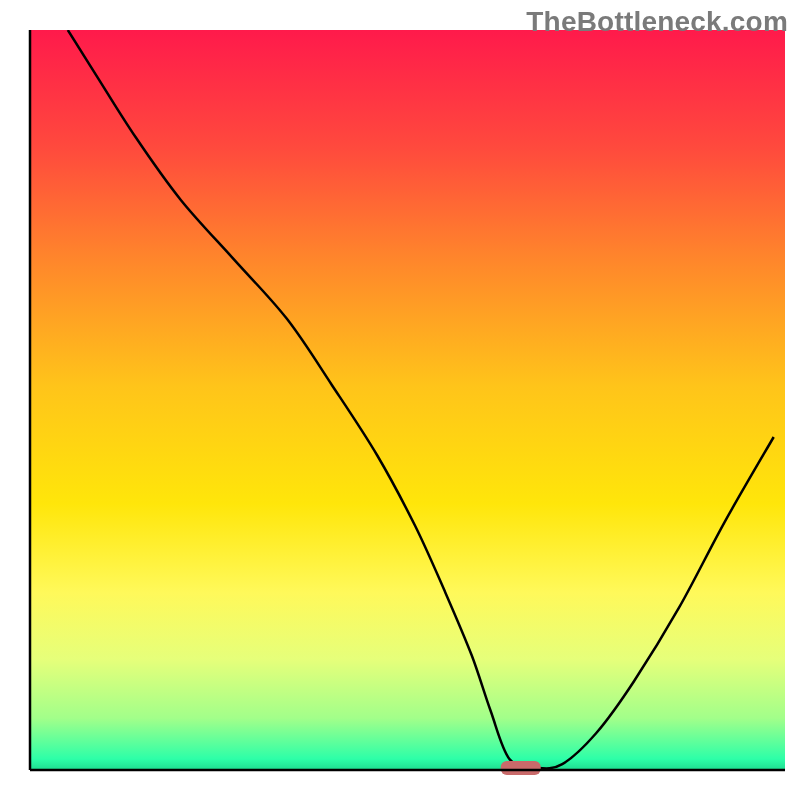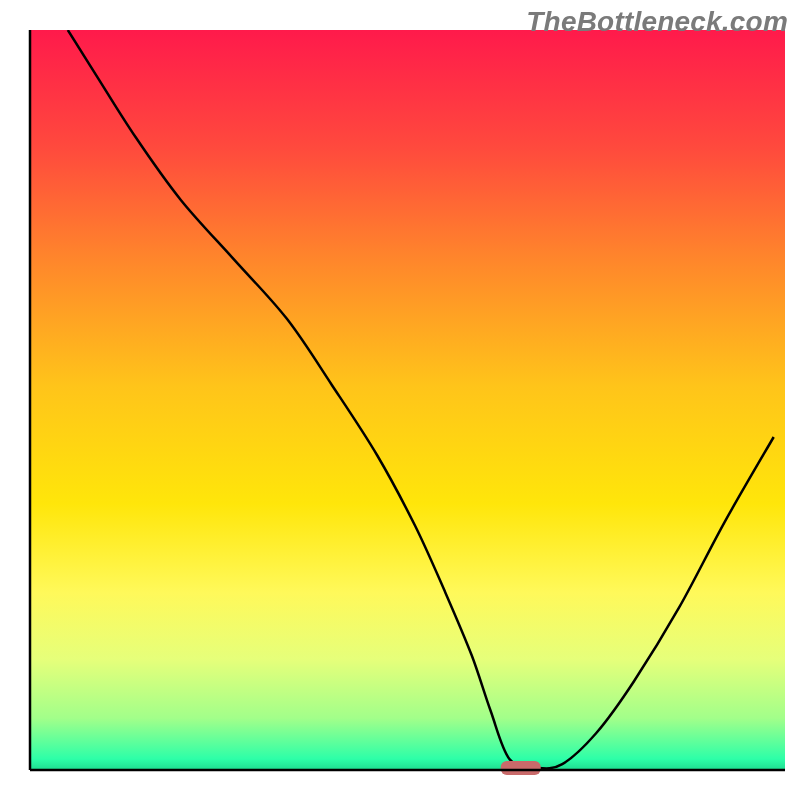--- a/index.html
+++ b/index.html
@@ -7,21 +7,20 @@
     padding: 0;
     width: 800px;
     height: 800px;
     background: #ffffff;
     font-family: Arial, Helvetica, sans-serif;
   }
   .chart-wrap {
     position: relative;
     width: 800px;
     height: 628px;
-    font-style: italic;
   }
   .watermark {
     position: absolute;
     top: 6px;
     right: 12px;
     font-size: 28px;
     font-weight: 600;
     color: #7a7a7a;
     letter-spacing: 0.2px;
     z-index: 10;

